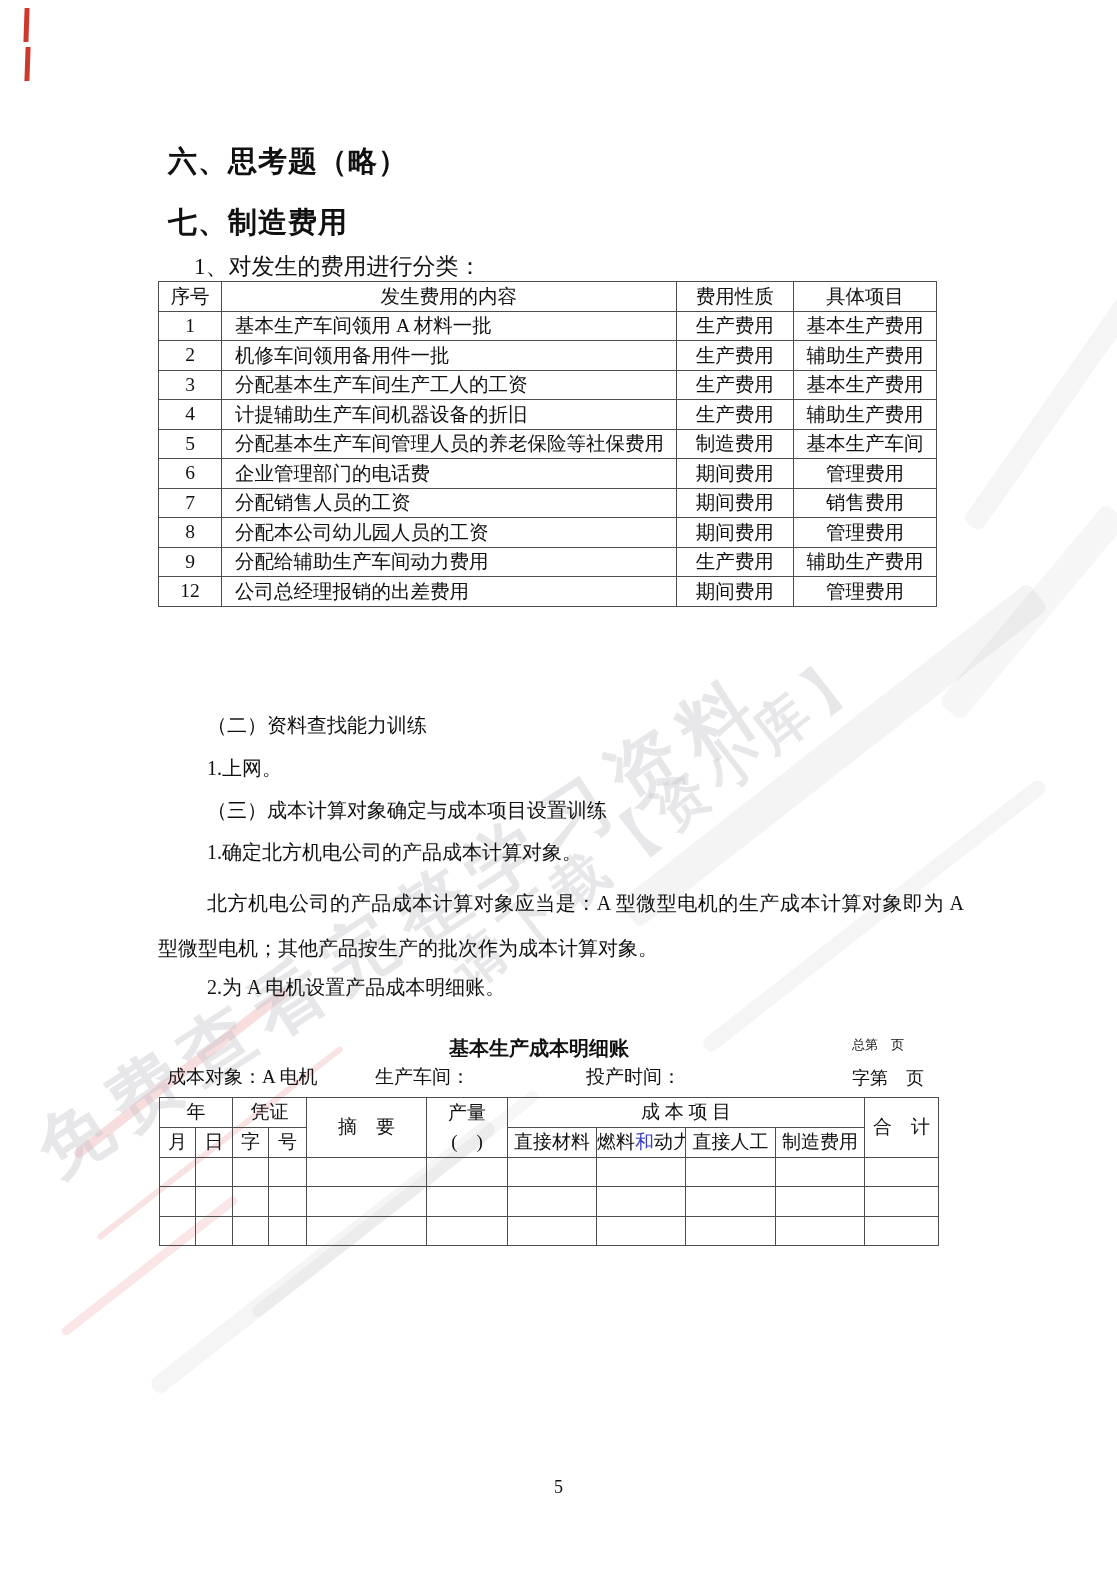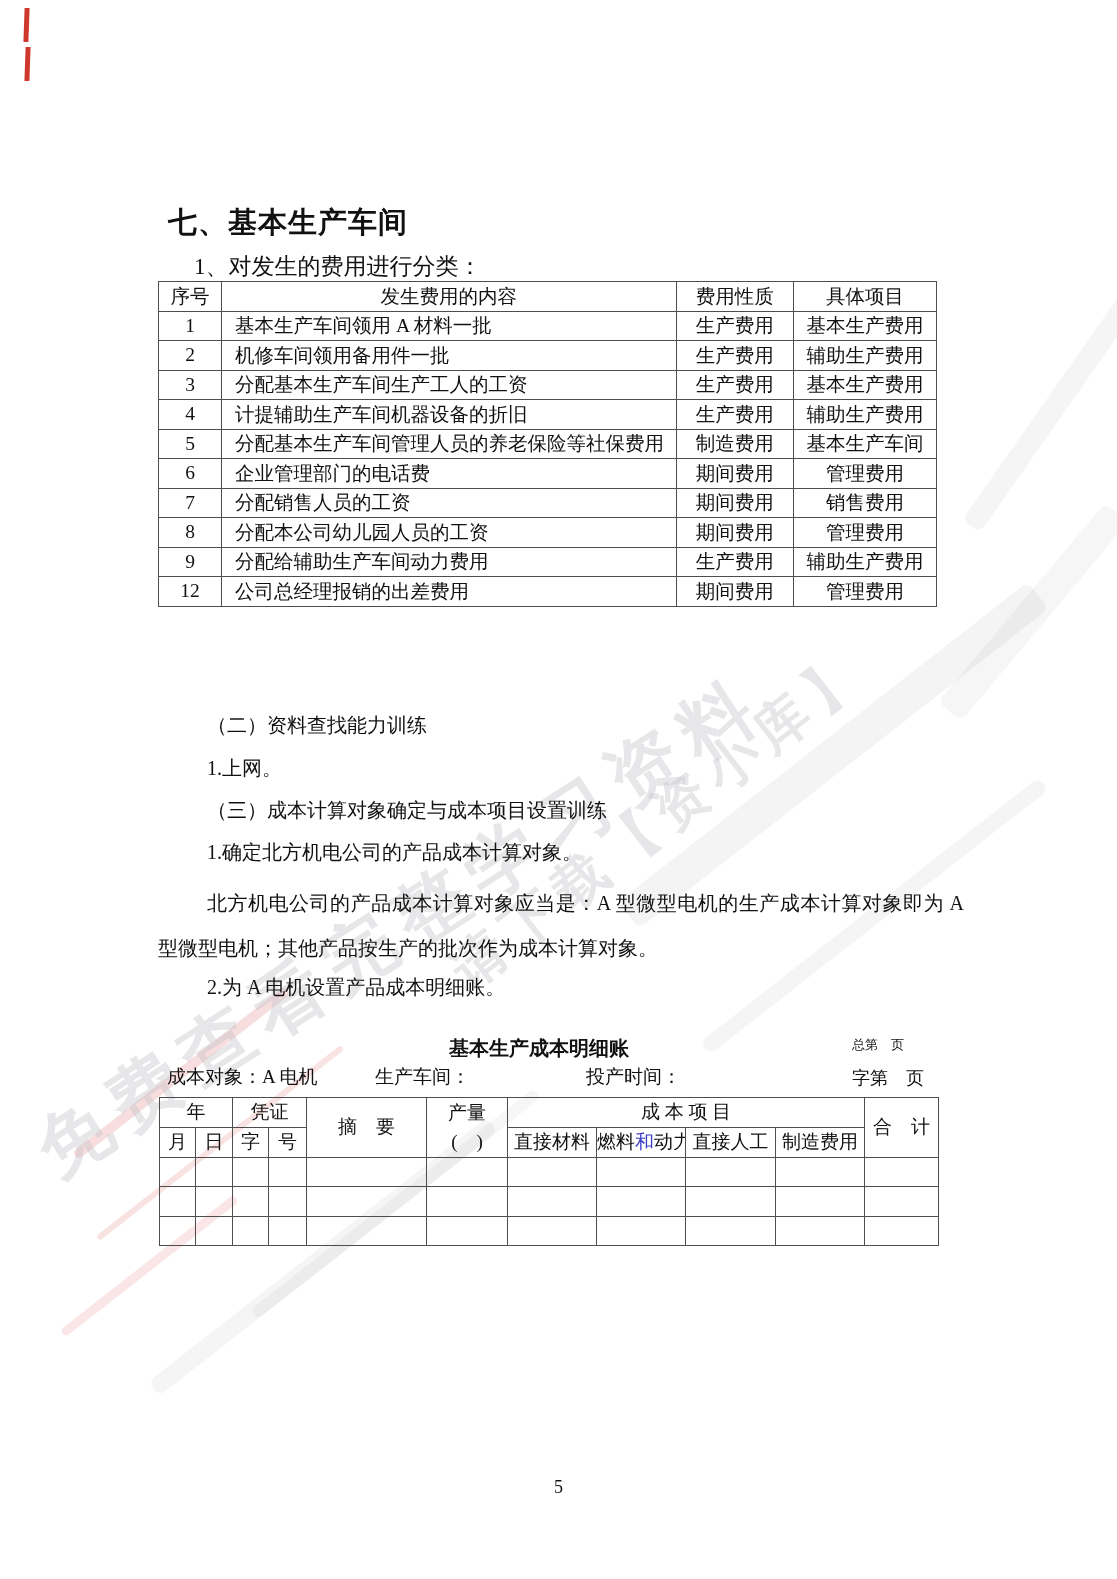--- a/index.html
+++ b/index.html
@@ -111,21 +111,22 @@
     <div class="streak pink3"></div>
     <div class="wm-text wm-line1">免费查看完整学习资料</div>
     <div class="wm-text wm-line2">请下载【资小库】</div>
   </div>
 
   <div class="red-mark rm1"></div>
   <div class="red-mark rm2"></div>
 
   <div class="content">
 
-    <div class="heading h7">七、基本生产车间</div>
+    <div class="heading h6">六、思考题（略）</div>
+    <div class="heading h7">七、制造费用</div>
 
     <div class="intro">1、对发生的费用进行分类：</div>
 
     <table class="cls-table">
       <colgroup>
         <col style="width:63px">
           <col style="width:454px">
           <col style="width:117px">
           <col style="width:143px">
       </colgroup>

